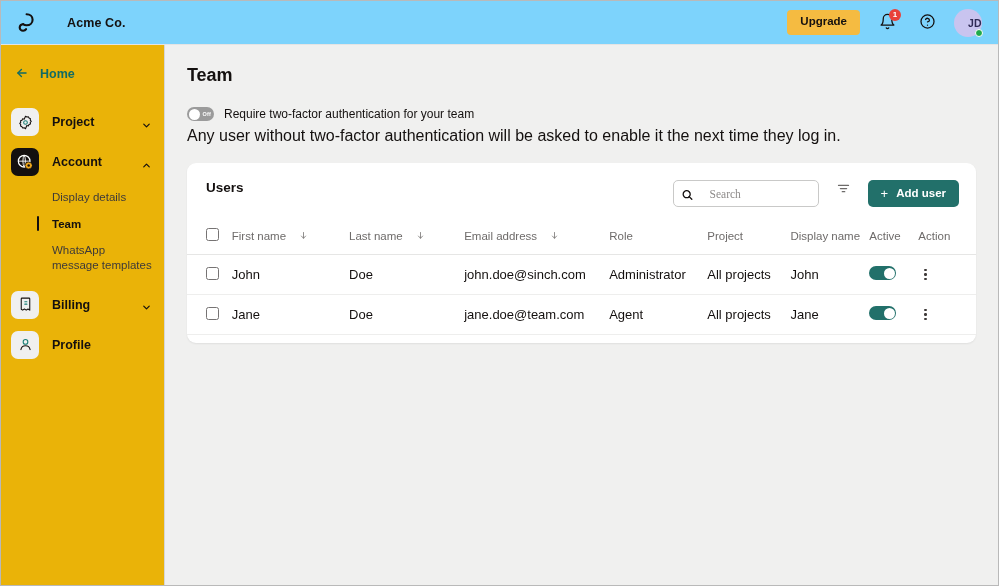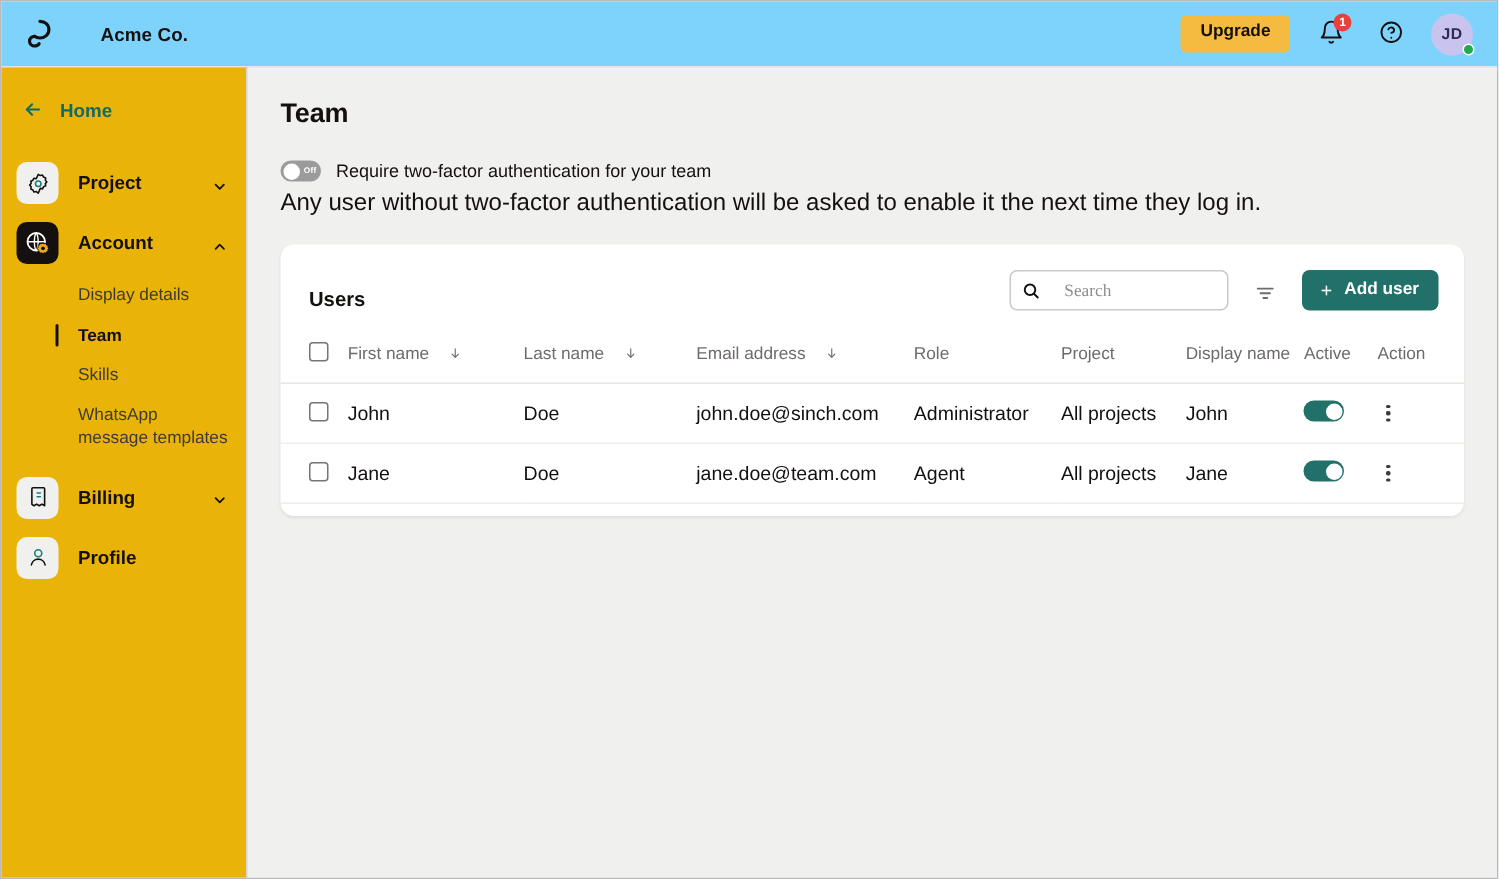--- a/index.html
+++ b/index.html
@@ -72,21 +72,21 @@
     line-height: 1;
   }
   .avatar {
     position: relative;
     width: 28px; height: 28px;
     border-radius: 50%;
     background: #c9c4ef;
     color: #2f2a55;
     font-size: 10.5px;
     font-weight: 700;
-    display: flex; align-items: center; justify-content: center;
+    display: flex; align-items: center; justify-content: flex-end;
     cursor: pointer;
     letter-spacing: .3px;
   }
   .avatar-status {
     position: absolute;
     right: -1px; bottom: 0px;
     width: 8px; height: 8px;
     border-radius: 50%;
     background: #1faa4b;
     border: 1.5px solid #fff;
@@ -204,21 +204,21 @@
 
   
   .card {
     background: #fff;
     border-radius: 9px;
     box-shadow: 0 1px 2px rgba(0,0,0,.07);
     padding: 0 0 8px 0;
     max-width: 791px;
   }
   .card-head {
-    display: flex; align-items: flex-end;
+    display: flex; align-items: flex-start;
     padding: 17px 17px 14px 19px;
   }
   .card-title {
     font-size: 13.5px;
     font-weight: 700;
     color: #14100f;
     flex: 1 1 auto;
   }
   .search-wrap {
     position: relative;
@@ -427,21 +427,20 @@
         <span class="chev">
           <svg width="11" height="11" viewBox="0 0 24 24" fill="none" stroke="#14100f" stroke-width="2.6" stroke-linecap="round" stroke-linejoin="round">
               <path d="M18 15l-6-6-6 6"></path>
             </svg>
         </span>
       </div>
 
       <div class="subnav">
         <div class="sub-row">Display details</div>
         <div class="sub-row active">Team</div>
-        <div class="sub-row">Skills</div>
         <div class="sub-row">WhatsApp message templates</div>
       </div>
 
       <div class="nav-row">
         <span class="nav-tile">
           <svg width="17" height="17" viewBox="0 0 24 24" fill="none" stroke="#14100f" stroke-width="1.5" stroke-linecap="round" stroke-linejoin="round">
             <path d="M7 3h10a1 1 0 0 1 1 1v16l-2.5-1.6L13 20l-2.5-1.6L8 20l-2-1.3V4a1 1 0 0 1 1-1z"></path>
             <path d="M11 8h3M11 11.5h3" stroke="#1a7f77"></path>
           </svg>
         </span>

